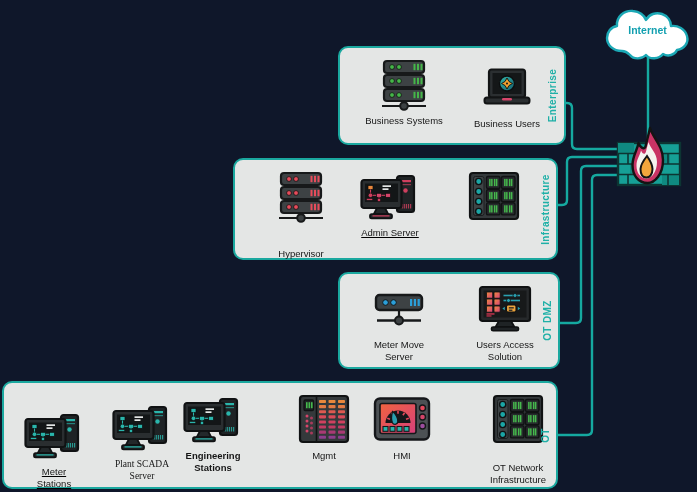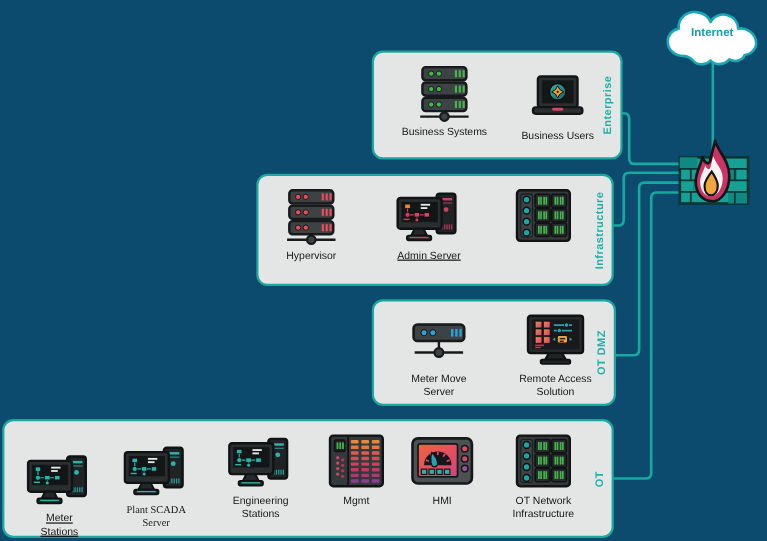--- a/index.html
+++ b/index.html
@@ -1,16 +1,16 @@
 <!DOCTYPE html>
 <html><head>
 <meta charset="utf-8">
 <style>
   html,body{margin:0;padding:0;background:#000;}
-  #canvas{position:relative;width:697px;height:492px;background:#0c4a6e;overflow:hidden;
+  #canvas{position:relative;width:697px;height:492px;background:#0f172a;overflow:hidden;
           font-family:"Liberation Sans",sans-serif;}
   #links{position:absolute;left:0;top:0;}
   .zone{position:absolute;background:#e4e6e5;border:2px solid #1aa89f;border-radius:10px;box-sizing:border-box;}
   .items{position:absolute;left:0;top:0;right:0;bottom:0;}
   .item{position:absolute;display:flex;flex-direction:column;align-items:center;}
   .icon-box{height:58px;display:flex;align-items:center;justify-content:center;}
   .item-label{margin-top:1px;font-size:9.5px;line-height:1.3;color:#161616;text-align:center;white-space:pre-line;}
   .zone-label{position:absolute;right:1px;top:0;height:100%;width:20px;display:flex;align-items:center;justify-content:center;}
   .zone-label span{transform:rotate(-90deg);white-space:nowrap;color:#1fb0a7;font-weight:bold;font-size:10px;letter-spacing:.4px;}
   .cloud{position:absolute;left:599px;top:3px;width:97px;height:58px;}
@@ -104,21 +104,21 @@
           </div>
           <div class="item-label">Business Systems</div>
         </div>
       </div>
     <div class="zone-label">
         <span>Enterprise</span>
       </div>
   </div>
   <div class="zone" id="zone-1" style="left:233px;top:158px;width:325px;height:102px">
     <div class="items">
-        <div class="item" style="left: 0; top: 8px; width: 96px;">
+        <div class="item" style="left: 18px; top: 8px; width: 96px; gap: 21px;">
           <div class="icon-box">
             <svg width="58" height="52" viewBox="0 0 58 52">
     <rect x="9" y="2" width="40" height="12" rx="3" fill="#3d4244" stroke="#17191a" stroke-width="2.2"></rect>
     <circle cx="17" cy="8" r="2.4" fill="#e74c5b" stroke="#101112" stroke-width="0.8"></circle>
     <circle cx="24" cy="8" r="2.4" fill="#e74c5b" stroke="#101112" stroke-width="0.8"></circle>
     <rect x="38.5" y="4.8" width="2" height="6.4" fill="#e74c5b"></rect>
     <rect x="42" y="4.8" width="2" height="6.4" fill="#e74c5b"></rect>
     <rect x="45.5" y="4.8" width="2" height="6.4" fill="#e74c5b"></rect>
     <rect x="9" y="16" width="40" height="12" rx="3" fill="#3d4244" stroke="#17191a" stroke-width="2.2"></rect>
     <circle cx="17" cy="22" r="2.4" fill="#e74c5b" stroke="#101112" stroke-width="0.8"></circle>
@@ -258,21 +258,21 @@
     <rect x="33.8" y="22.2" width="5" height="1.3" fill="#202325"></rect>
     <rect x="33.8" y="24.6" width="3.6" height="1.3" fill="#202325"></rect>
     <path d="M29.8 21.8 l-2.4 1.7 2.4 1.7 Z" fill="#2aa0b0"></path>
     <path d="M42.8 21.8 l2.4 1.7 -2.4 1.7 Z" fill="#2aa0b0"></path>
     <rect x="11.5" y="28.2" width="8" height="1.5" fill="#c2334d"></rect>
     <rect x="11.5" y="30.3" width="5" height="1.3" fill="#c2334d"></rect>
     <path d="M24 36 h12 l3.5 6 h-19 Z" fill="#1f2325" stroke="#0f1112" stroke-width="1.8"></path>
     <rect x="16.5" y="42" width="27" height="3.8" rx="1.6" fill="#1f2325" stroke="#0f1112" stroke-width="1.6"></rect>
             </svg>
           </div>
-          <div class="item-label">Remote Access
+          <div class="item-label">Users Access
 Solution</div>
         </div>
       </div>
     <div class="zone-label">
         <span>OT DMZ</span>
       </div>
   </div>
   <div class="zone" id="zone-3" style="left:2px;top:381px;width:556px;height:108px">
     <div class="items">
         <div class="item" style="left: 5px; top: 24px; width: 90px; text-decoration: underline;">
@@ -338,21 +338,21 @@
     <rect x="22.5" y="15.3" width="6" height="1.7" fill="#e3e6e5"></rect>
     <rect x="6.8" y="25.8" width="5.5" height="1.3" fill="#2ab5ab"></rect>
     <path d="M17 35 h8 l3.2 6.2 h-14.4 Z" fill="#23282a" stroke="#101213" stroke-width="1.8"></path>
     <rect x="10" y="41.2" width="22" height="4.2" rx="1.6" fill="#23282a" stroke="#101213" stroke-width="1.8"></rect>
     <rect x="12.5" y="42.3" width="17" height="1.2" fill="#2ab5ab"></rect>
             </svg>
           </div>
           <div class="item-label">Plant SCADA
 Server</div>
         </div>
-        <div class="item" style="left: 186px; top: 8px; width: 94px;">
+        <div class="item" style="left: 162px; top: 8px; width: 94px; font-weight: bold;">
           <div class="icon-box">
             <svg width="60" height="48" viewBox="0 0 60 48">
     <rect x="37" y="3" width="17" height="36" rx="2.5" fill="#1f2325" stroke="#101213" stroke-width="2.2"></rect>
     <rect x="40" y="7" width="11" height="2.2" fill="#2ab5ab"></rect>
     <rect x="40" y="11" width="11" height="1.2" fill="#2ab5ab" opacity="0.65"></rect>
     <circle cx="45.5" cy="17.5" r="2.2" fill="#2ab5ab"></circle>
               <rect x="39.5" y="31" width="1.2" height="4.5" fill="#2ab5ab" opacity="0.8"></rect>
               <rect x="41.6" y="31" width="1.2" height="4.5" fill="#2ab5ab" opacity="0.8"></rect>
               <rect x="43.7" y="31" width="1.2" height="4.5" fill="#2ab5ab" opacity="0.8"></rect>
               <rect x="45.8" y="31" width="1.2" height="4.5" fill="#2ab5ab" opacity="0.8"></rect>
@@ -441,21 +441,21 @@
               <rect x="18" y="31.5" width="5" height="4.8" fill="#2ab5ab" stroke="#15171a" stroke-width="1.1"></rect>
               <rect x="25" y="31.5" width="5" height="4.8" fill="#2ab5ab" stroke="#15171a" stroke-width="1.1"></rect>
               <rect x="32" y="31.5" width="5" height="4.8" fill="#2ab5ab" stroke="#15171a" stroke-width="1.1"></rect>
               <circle cx="50.5" cy="13" r="3" fill="#e5485c" stroke="#15171a" stroke-width="1.4"></circle>
               <circle cx="50.5" cy="22" r="3" fill="#d5456a" stroke="#15171a" stroke-width="1.4"></circle>
               <circle cx="50.5" cy="31" r="3" fill="#9c4d9e" stroke="#15171a" stroke-width="1.4"></circle>
             </svg>
           </div>
           <div class="item-label">HMI</div>
         </div>
-        <div class="item" style="left: 438px; top: 8px; width: 104px;">
+        <div class="item" style="left: 462px; top: 8px; width: 104px; gap: 12px;">
           <div class="icon-box">
             <svg width="58" height="52" viewBox="0 0 58 52">
     <rect x="5" y="2" width="48" height="46" rx="3" fill="#34393b" stroke="#101213" stroke-width="2.2"></rect>
     <rect x="8.5" y="5.5" width="10.5" height="39" rx="2" fill="#3e4446" stroke="#1a1d1e"></rect>
               <circle cx="13.7" cy="10.5" r="3.1" fill="#1ba5a5" stroke="#101213" stroke-width="1.4"></circle>
               <circle cx="13.7" cy="20.5" r="3.1" fill="#1ba5a5" stroke="#101213" stroke-width="1.4"></circle>
               <circle cx="13.7" cy="30.5" r="3.1" fill="#1ba5a5" stroke="#101213" stroke-width="1.4"></circle>
               <circle cx="13.7" cy="40.5" r="3.1" fill="#1ba5a5" stroke="#101213" stroke-width="1.4"></circle>
     <rect x="21.5" y="5.5" width="13.5" height="12" rx="1.5" fill="#262a2c" stroke="#101213" stroke-width="1.4"></rect>
     <rect x="24.1" y="7.9" width="1.5" height="7.2" fill="#46b94d"></rect>

